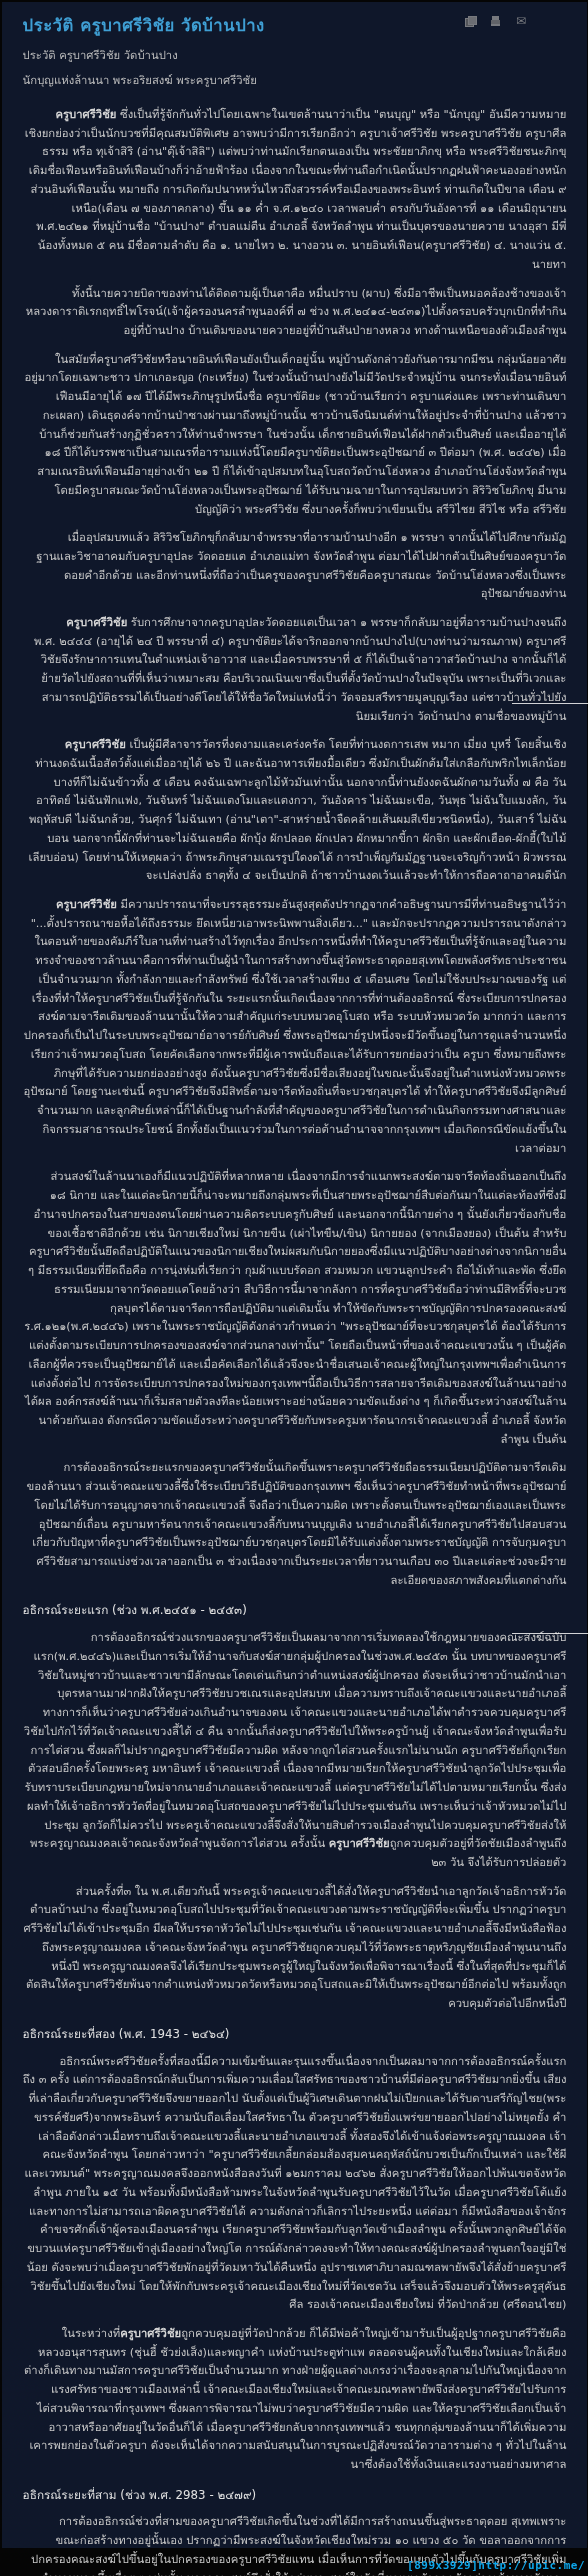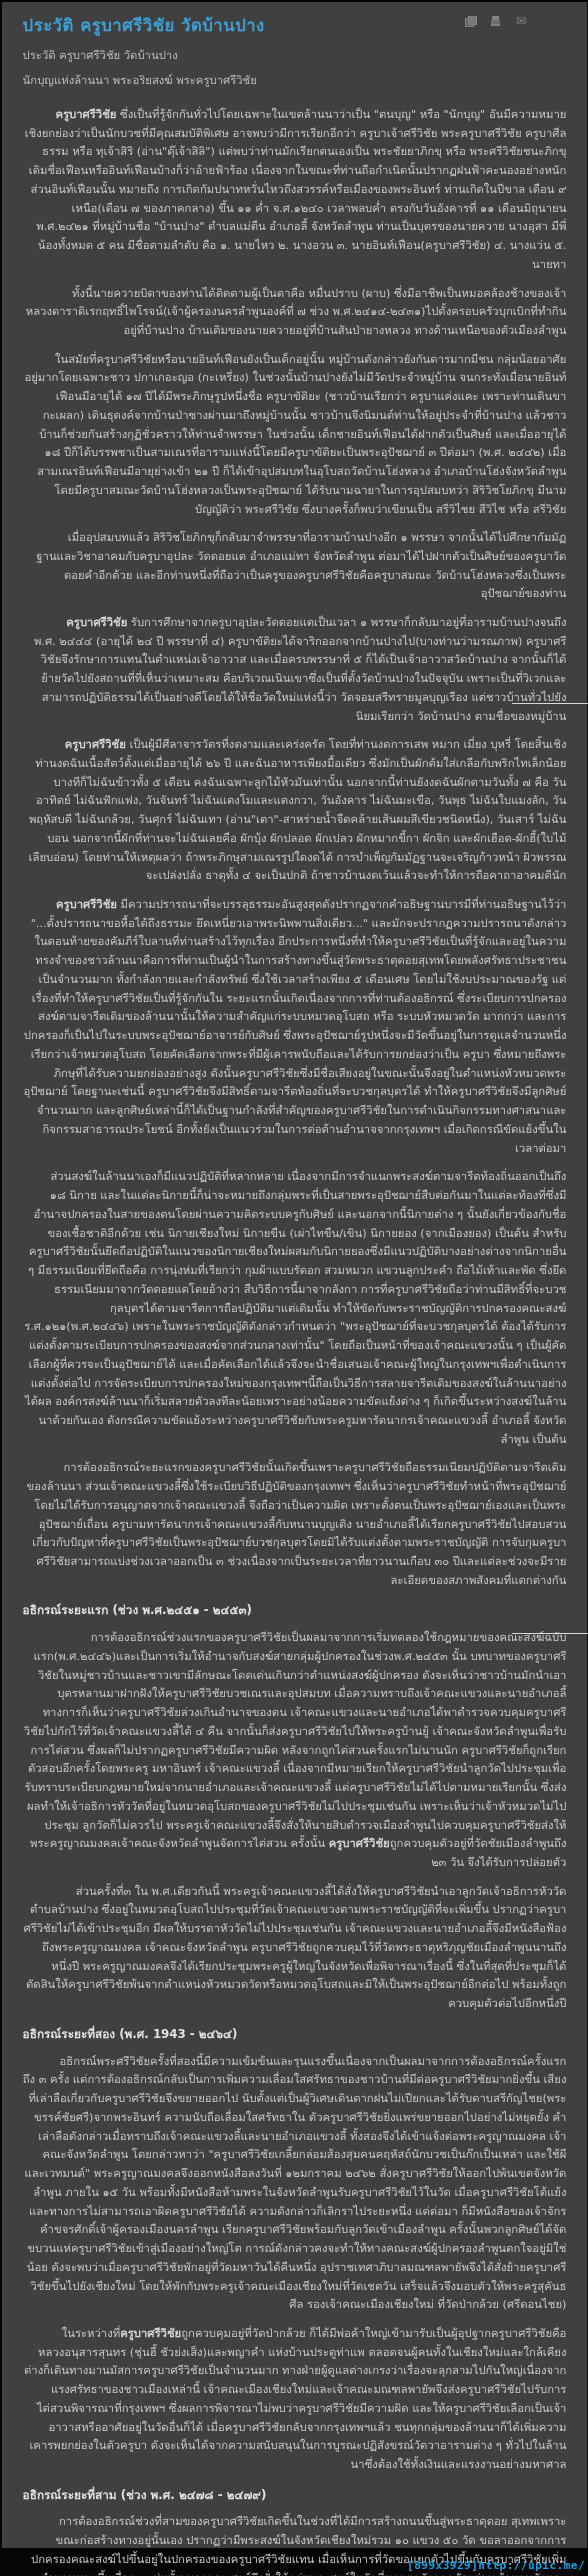--- a/index.html
+++ b/index.html
@@ -3,21 +3,21 @@
 <meta charset="utf-8">
 <style>
   html,body{margin:0;padding:0;}
   body{
     width:589px;height:2576px;position:relative;overflow:hidden;
     background:#050505;
     font-family:"DejaVu Sans","Liberation Sans",sans-serif;
   }
   .panel{
     position:absolute;left:2px;right:2px;top:2px;bottom:28.4px;
-    background:#404040;
+    background:#0f172a;
     padding:9.8px 20.6px 15.7px 20.6px;
     box-sizing:border-box;
   }
   .page-title{
     margin:0 0 9.8px 0;
     font-size:16.7px;font-weight:bold;
     color:#3f9fd4;
     letter-spacing:0.5px;
   }
   .toolbar{
@@ -47,21 +47,21 @@
   }
   .article{margin-top:15.7px;}
   .para{
     margin:0 0 9.8px 0;
     font-size:11.3px;line-height:1.66;color:#c8c8c8;
     text-indent:2.4em;text-align:right;
   }
   .para b{color:#d6d6d6;}
   .sec-heading{
     margin:5.9px 0 9.8px 0;
-    font-size:11.8px;font-weight:bold;color:#e2e2e2;
+    font-size:11.8px;font-weight:normal;color:#e2e2e2;
     text-indent:0;
   }
   .artifact{
     position:absolute;height:1px;background:#f5f5f5;right:0;width:77px;opacity:.85;
   }
   .watermark{
     position:absolute;right:3.9px;bottom:3.9px;
     color:#0ea5e9;font-size:11px;font-weight:bold;
     font-family:"DejaVu Sans Mono","Liberation Mono",monospace;
     letter-spacing:0.5px;
@@ -92,21 +92,21 @@
       <p class="para"><b>ครูบาศรีวิชัย</b><span> เป็นผู้มีศีลาจารวัตรที่งดงามและเคร่งครัด โดยที่ท่านงดการเสพ หมาก เมี่ยง บุหรี่ โดยสิ้นเชิง ท่านงดฉันเนื้อสัตว์ตั้งแต่เมื่ออายุได้ ๒๖ ปี และฉันอาหารเพียงมื้อเดียว ซึ่งมักเป็นผักต้มใส่เกลือกับพริกไทเล็กน้อย บางทีก็ไม่ฉันข้าวทั้ง ๕ เดือน คงฉันเฉพาะลูกไม้หัวมันเท่านั้น นอกจากนี้ท่านยังงดฉันผักตามวันทั้ง ๗ คือ วันอาทิตย์ ไม่ฉันฟักแฟง, วันจันทร์ ไม่ฉันแตงโมและแตงกวา, วันอังคาร ไม่ฉันมะเขือ, วันพุธ ไม่ฉันใบแมงลัก, วันพฤหัสบดี ไม่ฉันกล้วย, วันศุกร์ ไม่ฉันเทา (อ่าน"เตา"-สาหร่ายน้ำจืดคล้ายเส้นผมสีเขียวชนิดหนึ่ง), วันเสาร์ ไม่ฉันบอน นอกจากนี้ผักที่ท่านจะไม่ฉันเลยคือ ผักบุ้ง ผักปลอด ผักเปลว ผักหมากขี้กา ผักจิก และผักเฮือด-ผักฮี้(ใบไม้เลียบอ่อน) โดยท่านให้เหตุผลว่า ถ้าพระภิกษุสามเณรรูปใดงดได้ การบำเพ็ญกัมมัฏฐานจะเจริญก้าวหน้า ผิวพรรณจะเปล่งปลั่ง ธาตุทั้ง ๔ จะเป็นปกติ ถ้าชาวบ้านงดเว้นแล้วจะทำให้การถือคาถาอาคมดีนัก</span></p>
       <p class="para"><b>ครูบาศรีวิชัย</b><span> มีความปรารถนาที่จะบรรลุธรรมะอันสูงสุดดังปรากฏจากคำอธิษฐานบารมีที่ท่านอธิษฐานไว้ว่า "...ตั้งปรารถนาขอหื้อได้ถึงธรรมะ ยึดเหนี่ยวเอาพระนิพพานสิ่งเดียว..." และมักจะปรากฏความปรารถนาดังกล่าวในตอนท้ายของคัมภีร์ใบลานที่ท่านสร้างไว้ทุกเรื่อง อีกประการหนึ่งที่ทำให้ครูบาศรีวิชัยเป็นที่รู้จักและอยู่ในความทรงจำของชาวล้านนาคือการที่ท่านเป็นผู้นำในการสร้างทางขึ้นสู่วัดพระธาตุดอยสุเทพโดยพลังศรัทธาประชาชนเป็นจำนวนมาก ทั้งกำลังกายและกำลังทรัพย์ ซึ่งใช้เวลาสร้างเพียง ๕ เดือนเศษ โดยไม่ใช้งบประมาณของรัฐ แต่เรื่องที่ทำให้ครูบาศรีวิชัยเป็นที่รู้จักกันใน ระยะแรกนั้นเกิดเนื่องจากการที่ท่านต้องอธิกรณ์ ซึ่งระเบียบการปกครองสงฆ์ตามจารีตเดิมของล้านนานั้นให้ความสำคัญแก่ระบบหมวดอุโบสถ หรือ ระบบหัวหมวดวัด มากกว่า และการปกครองก็เป็นไปในระบบพระอุปัชฌาย์อาจารย์กับศิษย์ ซึ่งพระอุปัชฌาย์รูปหนึ่งจะมีวัดขึ้นอยู่ในการดูแลจำนวนหนึ่งเรียกว่าเจ้าหมวดอุโบสถ โดยคัดเลือกจากพระที่มีผู้เคารพนับถือและได้รับการยกย่องว่าเป็น ครูบา ซึ่งหมายถึงพระภิกษุที่ได้รับความยกย่องอย่างสูง ดังนั้นครูบาศรีวิชัยซึ่งมีชื่อเสียงอยู่ในขณะนั้นจึงอยู่ในตำแหน่งหัวหมวดพระอุปัชฌาย์ โดยฐานะเช่นนี้ ครูบาศรีวิชัยจึงมีสิทธิ์ตามจารีตท้องถิ่นที่จะบวชกุลบุตรได้ ทำให้ครูบาศรีวิชัยจึงมีลูกศิษย์จำนวนมาก และลูกศิษย์เหล่านี้ก็ได้เป็นฐานกำลังที่สำคัญของครูบาศรีวิชัยในการดำเนินกิจกรรมทางศาสนาและกิจกรรมสาธารณประโยชน์ อีกทั้งยังเป็นแนวร่วมในการต่อต้านอำนาจจากกรุงเทพฯ เมื่อเกิดกรณีขัดแย้งขึ้นในเวลาต่อมา</span></p>
       <p class="para"><span>ส่วนสงฆ์ในล้านนาเองก็มีแนวปฏิบัติที่หลากหลาย เนื่องจากมีการจำแนกพระสงฆ์ตามจารีตท้องถิ่นออกเป็นถึง ๑๘ นิกาย และในแต่ละนิกายนี้ก็น่าจะหมายถึงกลุ่มพระที่เป็นสายพระอุปัชฌาย์สืบต่อกันมาในแต่ละท้องที่ซึ่งมีอำนาจปกครองในสายของตนโดยผ่านความคิดระบบครูกับศิษย์ และนอกจากนี้นิกายต่าง ๆ นั้นยังเกี่ยวข้องกับชื่อของเชื้อชาติอีกด้วย เช่น นิกายเชียงใหม่ นิกายขืน (เผ่าไทขืน/เขิน) นิกายยอง (จากเมืองยอง) เป็นต้น สำหรับครูบาศรีวิชัยนั้นยึดถือปฏิบัติในแนวของนิกายเชียงใหม่ผสมกับนิกายยองซึ่งมีแนวปฏิบัติบางอย่างต่างจากนิกายอื่น ๆ มีธรรมเนียมที่ยึดถือคือ การนุ่งห่มที่เรียกว่า กุมผ้าแบบรัดอก สวมหมวก แขวนลูกประคำ ถือไม้เท้าและพัด ซึ่งยึดธรรมเนียมมาจากวัดดอยแตโดยอ้างว่า สืบวิธีการนี้มาจากลังกา การที่ครูบาศรีวิชัยถือว่าท่านมีสิทธิ์ที่จะบวชกุลบุตรได้ตามจารีตการถือปฏิบัติมาแต่เดิมนั้น ทำให้ขัดกับพระราชบัญญัติการปกครองคณะสงฆ์ ร.ศ.๑๒๑(พ.ศ.๒๔๔๖) เพราะในพระราชบัญญัติดังกล่าวกำหนดว่า "พระอุปัชฌาย์ที่จะบวชกุลบุตรได้ ต้องได้รับการแต่งตั้งตามระเบียบการปกครองของสงฆ์จากส่วนกลางเท่านั้น" โดยถือเป็นหน้าที่ของเจ้าคณะแขวงนั้น ๆ เป็นผู้คัดเลือกผู้ที่ควรจะเป็นอุปัชฌาย์ได้ และเมื่อคัดเลือกได้แล้วจึงจะนำชื่อเสนอเจ้าคณะผู้ใหญ่ในกรุงเทพฯเพื่อดำเนินการแต่งตั้งต่อไป การจัดระเบียบการปกครองใหม่ของกรุงเทพฯนี้ถือเป็นวิธีการสลายจารีตเดิมของสงฆ์ในล้านนาอย่างได้ผล องค์กรสงฆ์ล้านนาก็เริ่มสลายตัวลงทีละน้อยเพราะอย่างน้อยความขัดแย้งต่าง ๆ ก็เกิดขึ้นระหว่างสงฆ์ในล้านนาด้วยกันเอง ดังกรณีความขัดแย้งระหว่างครูบาศรีวิชัยกับพระครูมหารัตนากรเจ้าคณะแขวงลี้ อำเภอลี้ จังหวัดลำพูน เป็นต้น</span></p>
       <p class="para"><span>การต้องอธิกรณ์ระยะแรกของครูบาศรีวิชัยนั้นเกิดขึ้นเพราะครูบาศรีวิชัยถือธรรมเนียมปฏิบัติตามจารีตเดิมของล้านนา ส่วนเจ้าคณะแขวงลี้ซึ่งใช้ระเบียบวิธีปฏิบัติของกรุงเทพฯ ซึ่งเห็นว่าครูบาศรีวิชัยทำหน้าที่พระอุปัชฌาย์โดยไม่ได้รับการอนุญาตจากเจ้าคณะแขวงลี้ จึงถือว่าเป็นความผิด เพราะตั้งตนเป็นพระอุปัชฌาย์เองและเป็นพระอุปัชฌาย์เถื่อน ครูบามหารัตนากรเจ้าคณะแขวงลี้กับหนานบุญเติง นายอำเภอลี้ได้เรียกครูบาศรีวิชัยไปสอบสวนเกี่ยวกับปัญหาที่ครูบาศรีวิชัยเป็นพระอุปัชฌาย์บวชกุลบุตรโดยมิได้รับแต่งตั้งตามพระราชบัญญัติ การจับกุมครูบาศรีวิชัยสามารถแบ่งช่วงเวลาออกเป็น ๓ ช่วงเนื่องจากเป็นระยะเวลาที่ยาวนานเกือบ ๓๐ ปีและแต่ละช่วงจะมีรายละเอียดของสภาพสังคมที่แตกต่างกัน</span></p>
       <h2 class="sec-heading"><span>อธิกรณ์ระยะแรก (ช่วง พ.ศ.๒๔๕๑ - ๒๔๕๓)</span></h2>
       <p class="para"><span>การต้องอธิกรณ์ช่วงแรกของครูบาศรีวิชัยเป็นผลมาจากการเริ่มทดลองใช้กฎหมายของคณะสงฆ์ฉบับแรก(พ.ศ.๒๔๔๖)และเป็นการเริ่มให้อำนาจกับสงฆ์สายกลุ่มผู้ปกครองในช่วงพ.ศ.๒๔๕๓ นั้น บทบาทของครูบาศรีวิชัยในหมู่ชาวบ้านและชาวเขามีลักษณะโดดเด่นเกินกว่าตำแหน่งสงฆ์ผู้ปกครอง ดังจะเห็นว่าชาวบ้านมักนำเอาบุตรหลานมาฝากฝังให้ครูบาศรีวิชัยบวชเณรและอุปสมบท เมื่อความทราบถึงเจ้าคณะแขวงและนายอำเภอลี้ ทางการก็เห็นว่าครูบาศรีวิชัยล่วงเกินอำนาจของตน เจ้าคณะแขวงและนายอำเภอได้พาตำรวจควบคุมครูบาศรีวิชัยไปกักไว้ที่วัดเจ้าคณะแขวงลี้ได้ ๔ คืน จากนั้นก็ส่งครูบาศรีวิชัยไปให้พระครูบ้านยู้ เจ้าคณะจังหวัดลำพูนเพื่อรับการไต่สวน ซึ่งผลก็ไม่ปรากฏครูบาศรีวิชัยมีความผิด หลังจากถูกไต่สวนครั้งแรกไม่นานนัก ครูบาศรีวิชัยก็ถูกเรียกตัวสอบอีกครั้งโดยพระครู มหาอินทร์ เจ้าคณะแขวงลี้ เนื่องจากมีหมายเรียกให้ครูบาศรีวิชัยนำลูกวัดไปประชุมเพื่อรับทราบระเบียบกฎหมายใหม่จากนายอำเภอและเจ้าคณะแขวงลี้ แต่ครูบาศรีวิชัยไม่ได้ไปตามหมายเรียกนั้น ซึ่งส่งผลทำให้เจ้าอธิการหัววัดที่อยู่ในหมวดอุโบสถของครูบาศรีวิชัยไม่ไปประชุมเช่นกัน เพราะเห็นว่าเจ้าหัวหมวดไม่ไปประชุม ลูกวัดก็ไม่ควรไป พระครูเจ้าคณะแขวงลี้จึงสั่งให้นายสิบตำรวจเมืองลำพูนไปควบคุมครูบาศรีวิชัยส่งให้พระครูญาณมงคลเจ้าคณะจังหวัดลำพูนจัดการไต่สวน ครั้งนั้น </span><b>ครูบาศรีวิชัย</b><span>ถูกควบคุมตัวอยู่ที่วัดชัยเมืองลำพูนถึง ๒๓ วัน จึงได้รับการปล่อยตัว</span></p>
       <p class="para"><span>ส่วนครั้งที่๓ ใน พ.ศ.เดียวกันนี้ พระครูเจ้าคณะแขวงลี้ได้สั่งให้ครูบาศรีวิชัยนำเอาลูกวัดเจ้าอธิการหัววัดตำบลบ้านปาง ซึ่งอยู่ในหมวดอุโบสถไปประชุมที่วัดเจ้าคณะแขวงตามพระราชบัญญัติที่จะเพิ่มขึ้น ปรากฏว่าครูบาศรีวิชัยไม่ได้เข้าประชุมอีก มีผลให้บรรดาหัววัดไม่ไปประชุมเช่นกัน เจ้าคณะแขวงและนายอำเภอลี้จึงมีหนังสือฟ้องถึงพระครูญาณมงคล เจ้าคณะจังหวัดลำพูน ครูบาศรีวิชัยถูกควบคุมไว้ที่วัดพระธาตุหริภุญชัยเมืองลำพูนนานถึงหนึ่งปี พระครูญาณมงคลจึงได้เรียกประชุมพระครูผู้ใหญ่ในจังหวัดเพื่อพิจารณาเรื่องนี้ ซึ่งในที่สุดที่ประชุมก็ได้ตัดสินให้ครูบาศรีวิชัยพ้นจากตำแหน่งหัวหมวดวัดหรือหมวดอุโบสถและมิให้เป็นพระอุปัชฌาย์อีกต่อไป พร้อมทั้งถูกควบคุมตัวต่อไปอีกหนึ่งปี</span></p>
       <h2 class="sec-heading"><span>อธิกรณ์ระยะที่สอง (พ.ศ. 1943 - ๒๔๖๔)</span></h2>
       <p class="para"><span>อธิกรณ์พระศรีวิชัยครั้งที่สองนี้มีความเข้มข้นและรุนแรงขึ้นเนื่องจากเป็นผลมาจากการต้องอธิกรณ์ครั้งแรกถึง ๓ ครั้ง แต่การต้องอธิกรณ์กลับเป็นการเพิ่มความเลื่อมใสศรัทธาของชาวบ้านที่มีต่อครูบาศรีวิชัยมากยิ่งขึ้น เสียงที่เล่าลือเกี่ยวกับครูบาศรีวิชัยจึงขยายออกไป นับตั้งแต่เป็นผู้วิเศษเดินตากฝนไม่เปียกและได้รับดาบสรีกัญไชย(พระขรรค์ชัยศรี)จากพระอินทร์ ความนับถือเลื่อมใสศรัทธาใน ตัวครูบาศรีวิชัยยิ่งแพร่ขยายออกไปอย่างไม่หยุดยั้ง คำเล่าลือดังกล่าวเมื่อทราบถึงเจ้าคณะแขวงลี้และนายอำเภอแขวงลี้ ทั้งสองจึงได้เข้าแจ้งต่อพระครูญาณมงคล เจ้าคณะจังหวัดลำพูน โดยกล่าวหาว่า "ครูบาศรีวิชัยเกลี้ยกล่อมส้องสุมคนคฤหัสถ์นักบวชเป็นก๊กเป็นเหล่า และใช้ผีและเวทมนต์" พระครูญาณมงคลจึงออกหนังสือลงวันที่ ๑๒มกราคม ๒๔๖๒ สั่งครูบาศรีวิชัยให้ออกไปพ้นเขตจังหวัดลำพูน ภายใน ๑๕ วัน พร้อมทั้งมีหนังสือห้ามพระในจังหวัดลำพูนรับครูบาศรีวิชัยไว้ในวัด เมื่อครูบาศรีวิชัยโต้แย้งและทางการไม่สามารถเอาผิดครูบาศรีวิชัยได้ ความดังกล่าวก็เลิกราไประยะหนึ่ง แต่ต่อมา ก็มีหนังสือของเจ้าจักรคำขจรศักดิ์เจ้าผู้ครองเมืองนครลำพูน เรียกครูบาศรีวิชัยพร้อมกับลูกวัดเข้าเมืองลำพูน ครั้งนั้นพวกลูกศิษย์ได้จัดขบวนแห่ครูบาศรีวิชัยเข้าสู่เมืองอย่างใหญ่โต การณ์ดังกล่าวคงจะทำให้ทางคณะสงฆ์ผู้ปกครองลำพูนตกใจอยู่มิใช่น้อย ดังจะพบว่าเมื่อครูบาศรีวิชัยพักอยู่ที่วัดมหาวันได้คืนหนึ่ง อุปราชเทศาภิบาลมณฑลพายัพจึงได้สั่งย้ายครูบาศรีวิชัยขึ้นไปยังเชียงใหม่ โดยให้พักกับพระครูเจ้าคณะเมืองเชียงใหม่ที่วัดเชตวัน เสร็จแล้วจึงมอบตัวให้พระครูสุคันธศีล รองเจ้าคณะเมืองเชียงใหม่ ที่วัดป่ากล้วย (ศรีดอนไชย)</span></p>
       <p class="para"><span>ในระหว่างที่</span><b>ครูบาศรีวิชัย</b><span>ถูกควบคุมอยู่ที่วัดป่ากล้วย ก็ได้มีพ่อค้าใหญ่เข้ามารับเป็นผู้อุปฐากครูบาศรีวิชัยคือหลวงอนุสารสุนทร (ชุ่นฮี้ ชัวย่งเส็ง)และพญาคำ แห่งบ้านประตูท่าแพ ตลอดจนผู้คนทั้งในเชียงใหม่และใกล้เคียงต่างก็เดินทางมานมัสการครูบาศรีวิชัยเป็นจำนวนมาก ทางฝ่ายผู้ดูแลต่างเกรงว่าเรื่องจะลุกลามไปกันใหญ่เนื่องจากแรงศรัทธาของชาวเมืองเหล่านี้ เจ้าคณะเมืองเชียงใหม่และเจ้าคณะมณฑลพายัพจึงส่งครูบาศรีวิชัยไปรับการไต่สวนพิจารณาที่กรุงเทพฯ ซึ่งผลการพิจารณาไม่พบว่าครูบาศรีวิชัยมีความผิด และให้ครูบาศรีวิชัยเลือกเป็นเจ้าอาวาสหรืออาศัยอยู่ในวัดอื่นก็ได้ เมื่อครูบาศรีวิชัยกลับจากกรุงเทพฯแล้ว ชนทุกกลุ่มของล้านนาก็ได้เพิ่มความเคารพยกย่องในตัวครูบา ดังจะเห็นได้จากความสนับสนุนในการบูรณะปฏิสังขรณ์วัดวาอารามต่าง ๆ ทั่วไปในล้านนาซึ่งต้องใช้ทั้งเงินและแรงงานอย่างมหาศาล</span></p>
-      <h2 class="sec-heading"><span>อธิกรณ์ระยะที่สาม (ช่วง พ.ศ. ๒๔๗๘ - ๒๔๗๙)</span></h2>
+      <h2 class="sec-heading"><span>อธิกรณ์ระยะที่สาม (ช่วง พ.ศ. 2983 - ๒๔๗๙)</span></h2>
       <p class="para"><span>การต้องอธิกรณ์ช่วงที่สามของครูบาศรีวิชัยเกิดขึ้นในช่วงที่ได้มีการสร้างถนนขึ้นสู่พระธาตุดอย สุเทพเพราะขณะก่อสร้างทางอยู่นั้นเอง ปรากฏว่ามีพระสงฆ์ในจังหวัดเชียงใหม่รวม ๑๐ แขวง ๕๐ วัด ขอลาออกจากการปกครองคณะสงฆ์ไปขึ้นอยู่ในปกครองของครูบาศรีวิชัยแทน เมื่อเห็นการที่วัดขอแยกตัวไปขึ้นกับครูบาศรีวิชัยเพิ่มจำนวนมากขึ้นเรื่อย ๆ เช่นนั้น ทางคณะสงฆ์จึงสั่งให้กลุ่มพระสงฆ์ในวัดที่ขอแยกตัวออกดังกล่าวเข้ามอบตัวและพระสงฆ์ที่ครูบาศรีวิชัยเคยบวชให้ก็ถูกสั่งให้สึก อธิกรณ์ครั้งที่ ๓ นี้ได้ดำเนินมาจนกระทั่ง พ.ศ. ๒๔๗๙ ครูบาศรีวิชัยได้ให้คำรับรองต่อคณะสงฆ์ว่าจะปฏิบัติตามพระราชบัญญัติลักษณะการปกครองคณะสงฆ์ทุกประการ ท่านจึงได้รับอนุญาตให้เดินทางกลับลำพูนเมื่อวันที่ ๑๓ พฤษภาคม พ.ศ.๒๔๗๙ รวมเวลาที่ต้องสอบสวนและอบรมอยู่ที่วัดเบญจมบพิตรเป็นเวลาถึง ๖ เดือน ๑๗ วัน</span></p>
     </div>
 
 </div>
 
 <div class="artifact" style="top:703px;"></div>
 <div class="artifact" style="top:1633px;"></div>
 
 <div class="watermark">[899x3929]http://upic.me/</div>
 

